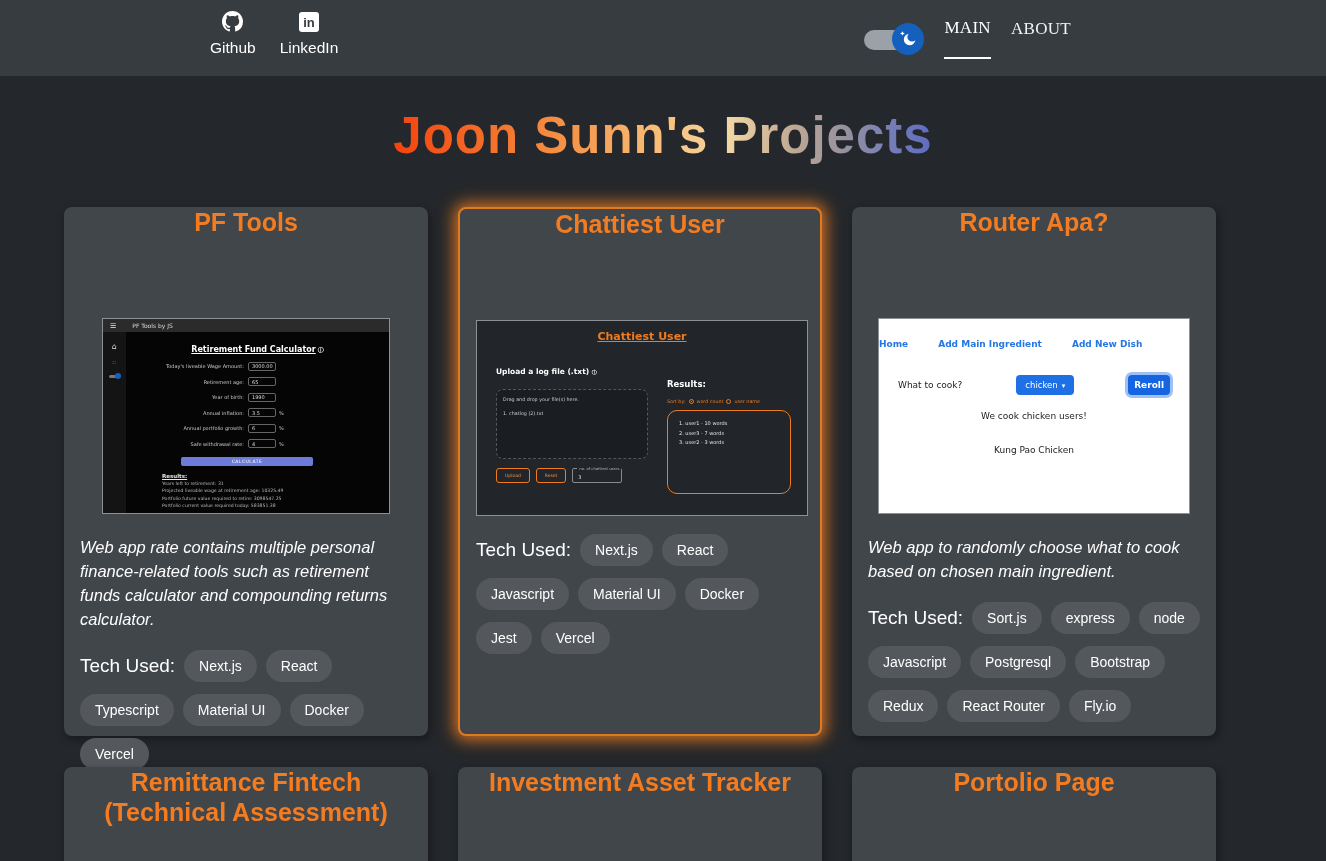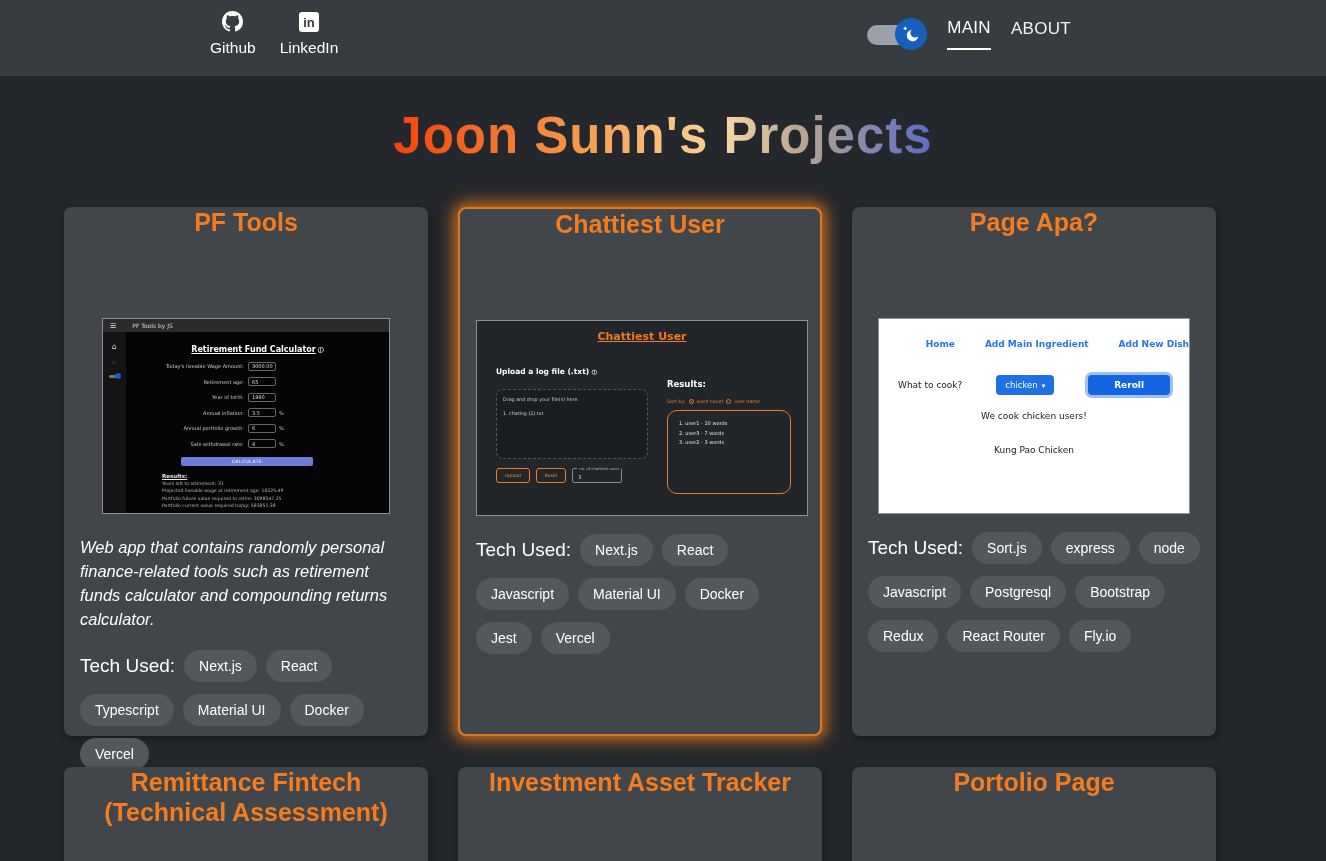--- a/index.html
+++ b/index.html
@@ -30,21 +30,21 @@
   .theme-toggle { position:relative; width:62px; height:32px; cursor:pointer; }
   .toggle-track { position:absolute; left:2px; top:7px; width:46px; height:20px;
     border-radius:10px; background:#9aa1a9; }
   .toggle-knob { position:absolute; right:0; top:0; width:32px; height:32px;
     border-radius:50%; background:#1560bd; display:flex; align-items:center;
     justify-content:center; }
   .moon { width:15px; height:15px; position:relative; left:1px; top:1px; }
   .moon svg { width:15px; height:15px; fill:#fff; }
   .star { position:absolute; left:7px; top:7px; color:#fff; font-size:7px; line-height:7px; }
   .nav-link { color:#f1f3f5; font-size:17px; text-decoration:none; cursor:pointer;
-    padding-bottom:10px; letter-spacing:.3px; }
+    padding-bottom:19px; letter-spacing:.3px;font-family:Liberation Serif, serif; }
   .nav-link.active { color:#fff; border-bottom:2px solid #fff; }
 
   
   h1.page-title { text-align:center; margin-top:30px; }
   h1.page-title span {
     display:inline-block; font-size:51px; font-weight:bold; letter-spacing:1px;
     background:linear-gradient(90deg,#f5420e 0%,#f2702a 18%,#f69a4e 35%,
       #f8c07b 50%,#f2d6a4 62%,#bfa993 74%,#9490a0 84%,#6f79bb 94%,#5e6cc0 100%);
     -webkit-background-clip:text; background-clip:text; color:transparent;
   }
@@ -124,30 +124,30 @@
   .radio { width:5px; height:5px; border:1px solid #ef7b1e; border-radius:50%;
     display:inline-block; }
   .radio.checked { background:radial-gradient(circle,#ef7b1e 0 40%,transparent 45%);
     }
   .ch-resbox { margin-top:6px; height:84px; border:1.5px solid #ef7b1e; border-radius:10px;
     padding:9px 11px; color:#e3e3e3; font-size:5px; }
   .ch-res-line { margin-bottom:3.5px; }
 
   
   .mk-thumb { width:312px; background:#fff; color:#222; }
-  .mk-nav { display:flex; justify-content:flex-end; gap:30px; margin-top:20px; }
+  .mk-nav { display:flex; justify-content:flex-start; gap:30px; margin-top:20px; }
   .mk-link { color:#2577e3; font-size:9px; font-weight:600; }
   .mk-row { display:flex; align-items:center; justify-content:space-between;
     margin-top:26px; padding:0 19px; }
   .mk-q { font-size:9px; color:#1c1c1c; }
   .mk-dd { background:#1f6fe5; color:#fff; font-size:8.5px; padding:5px 9px;
     border-radius:4px; display:flex; align-items:center; gap:4px; }
   .caret::before { content:"▾"; font-size:7px; }
   .mk-reroll { background:#1565e0; color:#fff; font-size:9px; font-weight:bold;
-    padding:5px 26px; border-radius:4px; box-shadow:0 0 0 3px #9dc0f5; }
+    padding:5px 6px; border-radius:4px; box-shadow:0 0 0 3px #9dc0f5; }
   .mk-msg { text-align:center; margin-top:16px; font-size:9px; color:#1c1c1c; }
   .mk-res { text-align:center; margin-top:24px; font-size:9px; color:#1c1c1c; }
 </style>
 </head>
 <body>
 
 <nav class="navbar">
   <div class="nav-left">
     <a class="nav-social">
       <span class="soc-icon">
@@ -239,21 +239,21 @@
           <div class="pf-results-title">Results:</div>
           <div>
               <div class="pf-res-line">Years left to retirement: 31</div>
               <div class="pf-res-line">Projected liveable wage at retirement age: 10325.49</div>
               <div class="pf-res-line">Portfolio future value required to retire: 3098547.25</div>
               <div class="pf-res-line">Portfolio current value required today: 583851.38</div>
             </div>
         </div>
       </div>
     </div>
-    <p class="desc">Web app that contains randomly personal finance-related tools such as retirement funds calculator and compounding returns calculator.</p>
+    <p class="desc">Web app rate contains multiple personal finance-related tools such as retirement funds calculator and compounding returns calculator.</p>
     <div class="tech">
       <span class="tech-label">Tech Used:</span>
       <span class="badges"><span class="badge">Next.js</span><span class="badge">React</span><span class="badge">Typescript</span><span class="badge">Material UI</span><span class="badge">Docker</span><span class="badge">Vercel</span></span>
     </div>
   </section>
 
   <section class="card highlight">
     <div class="card-head">
         <h2 class="card-title">Chattiest User</h2>
       </div>
@@ -293,39 +293,40 @@
       </div>
     </div>
     <div class="tech">
       <span class="tech-label">Tech Used:</span>
       <span class="badges"><span class="badge">Next.js</span><span class="badge">React</span><span class="badge">Javascript</span><span class="badge">Material UI</span><span class="badge">Docker</span><span class="badge">Jest</span><span class="badge">Vercel</span></span>
     </div>
   </section>
 
   <section class="card">
     <div class="card-head">
-        <h2 class="card-title">Page Apa?</h2>
+        <h2 class="card-title">Router Apa?</h2>
       </div>
     <div class="thumb mk-thumb">
       <div class="mk-nav">
           <a class="mk-link">Home</a>
           <a class="mk-link">Add Main Ingredient</a>
           <a class="mk-link">Add New Dish</a>
         </div>
       <div class="mk-row">
         <span class="mk-q">What to cook?</span>
         <span class="mk-dd">
             <span>chicken</span>
             <span class="caret"></span>
           </span>
         <span class="mk-reroll">Reroll</span>
       </div>
       <div class="mk-msg">We cook chicken users!</div>
       <div class="mk-res">Kung Pao Chicken</div>
     </div>
+    <p class="desc">Web app to randomly choose what to cook based on chosen main ingredient.</p>
     <div class="tech">
       <span class="tech-label">Tech Used:</span>
       <span class="badges"><span class="badge">Sort.js</span><span class="badge">express</span><span class="badge">node</span><span class="badge">Javascript</span><span class="badge">Postgresql</span><span class="badge">Bootstrap</span><span class="badge">Redux</span><span class="badge">React Router</span><span class="badge">Fly.io</span></span>
     </div>
   </section>
 
   <section class="card">
     <div class="card-head">
         <h2 class="card-title">Remittance Fintech
 (Technical Assessment)</h2>

